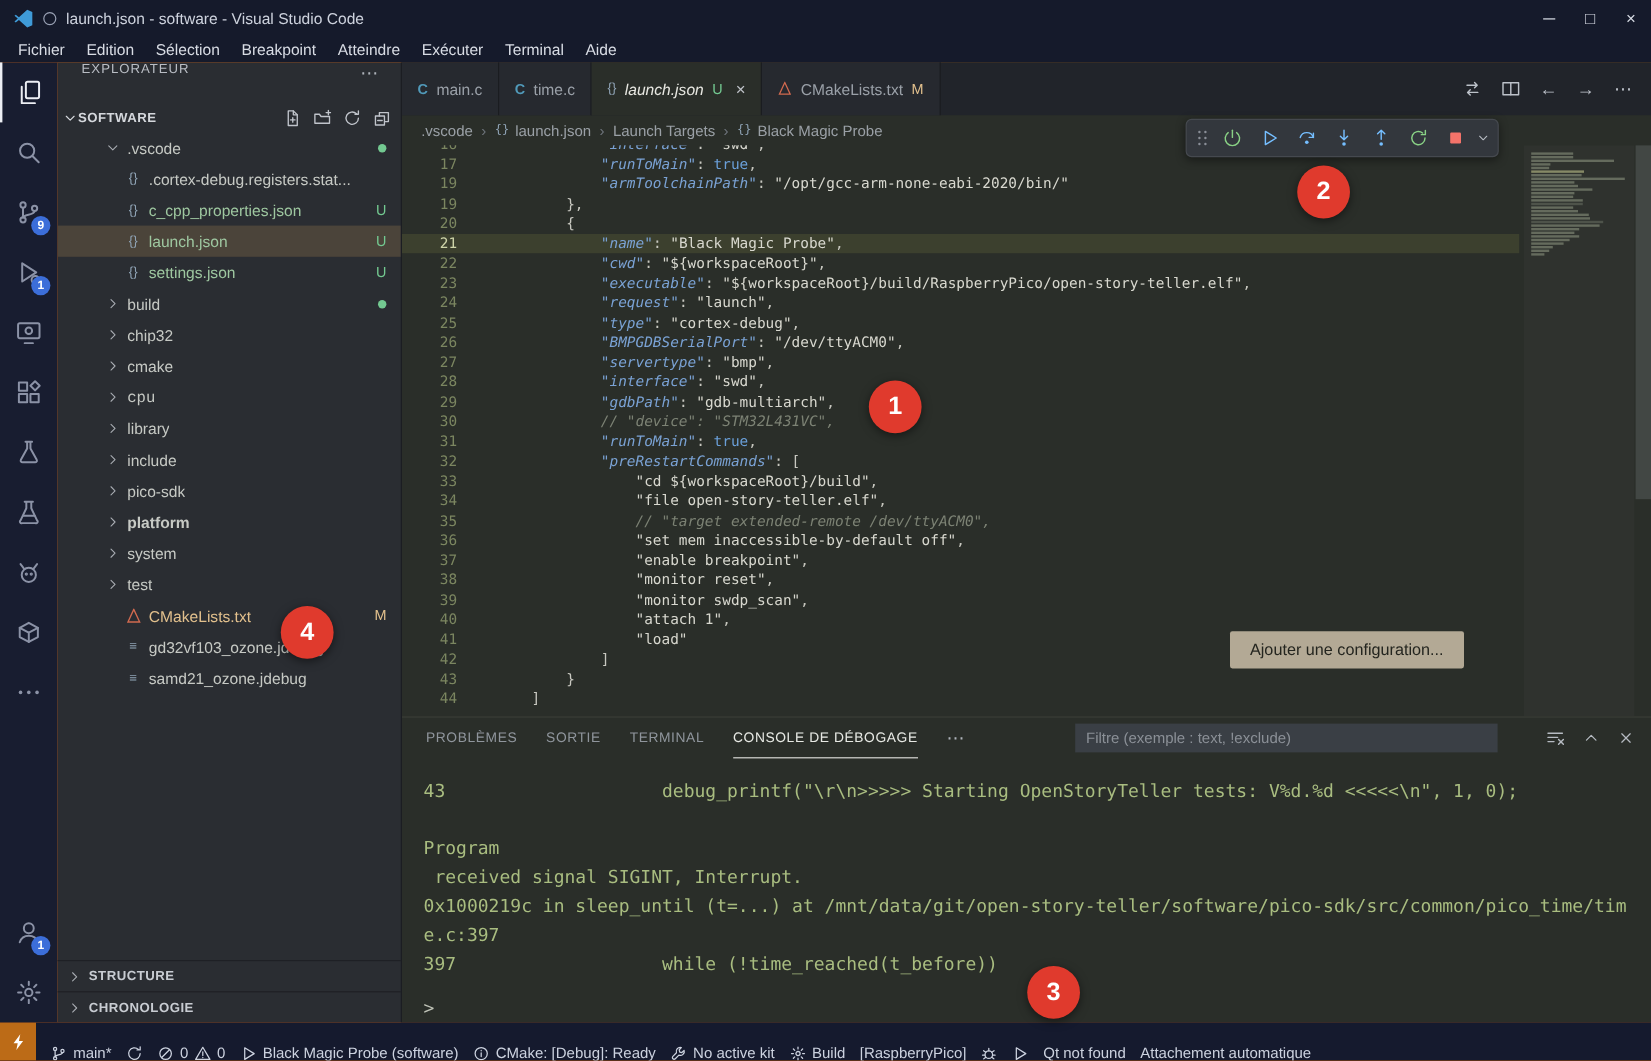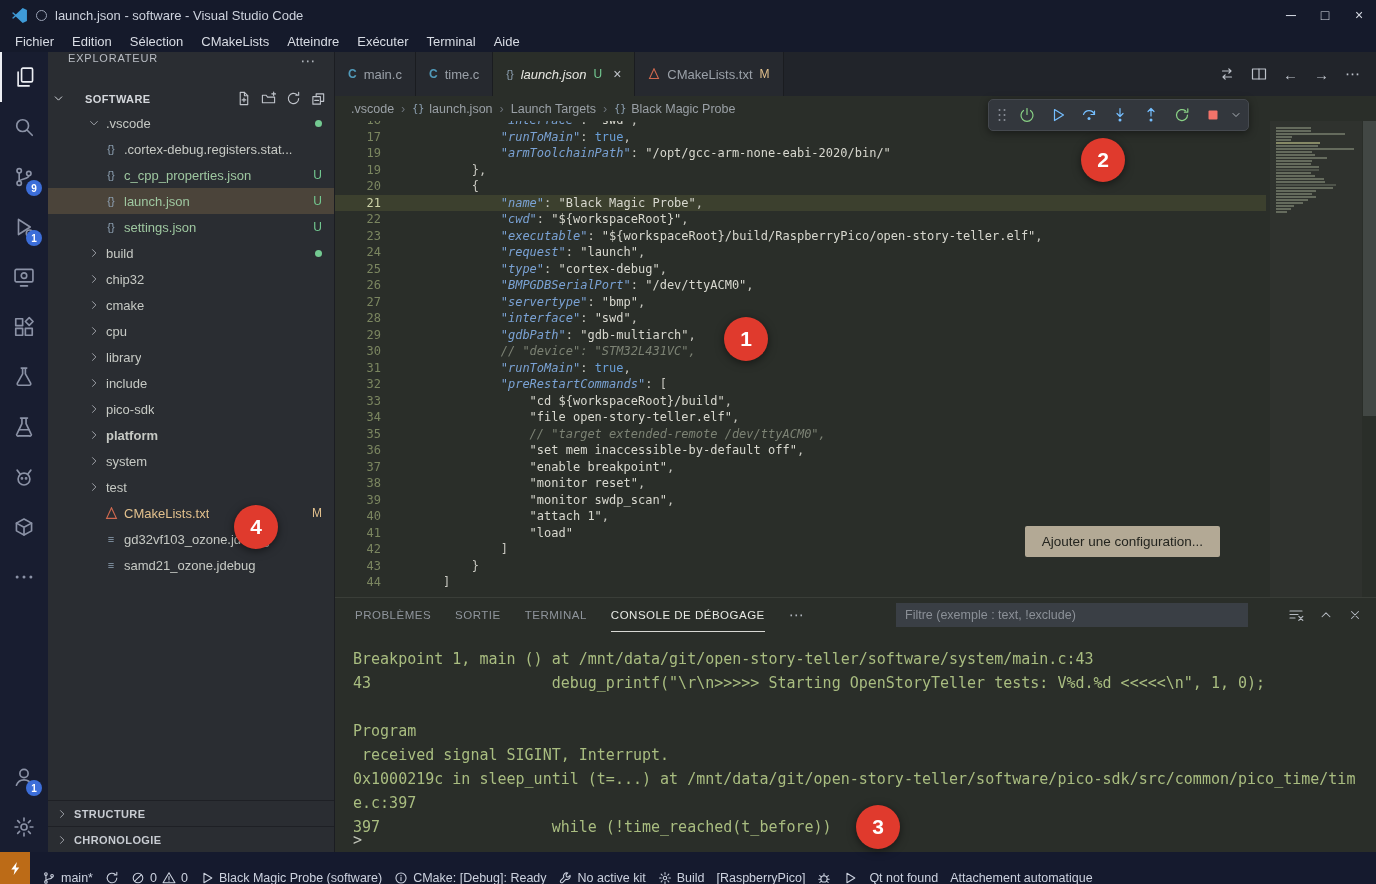--- a/index.html
+++ b/index.html
@@ -34,21 +34,21 @@
     background:#3c6ed9; color:#fff; font-size:10px; display:flex; align-items:center; justify-content:center;
     padding:0 3px; font-weight:bold; }
   .act-spacer { flex:1; }
 
   
   .sidebar { width:287px; background:#2a2d32; display:flex; flex-direction:column; border-right:1px solid #1b1d22; }
   .sb-head { height:35px; display:flex; align-items:flex-start; padding:0 18px 0 20px; color:#b9bdc4;
     font-size:11px; letter-spacing:.8px; flex:none; }
   .sb-head .more { margin-left:auto; font-size:15px; color:#aeb3ba; }
   .sb-section { height:23px; display:flex; align-items:center; padding:0 8px 0 4px; font-weight:bold;
-    font-size:11px; letter-spacing:.4px; color:#d4d7dc; flex:none;gap:20px; }
+    font-size:11px; letter-spacing:.4px; color:#d4d7dc; flex:none; }
   .sb-actions { margin-left:auto; display:flex; gap:10px; color:#c0c4cb; align-items:center; }
   .tree { flex:1; overflow:hidden; font-size:13px; color:#c6c9c4; }
   .trow { height:26px; display:flex; align-items:center; position:relative; }
   .trow.selected { background:#4b443a; color:#eceee9; }
   .trow .chev { width:16px; display:flex; justify-content:center; color:#a9adb3; flex:none; }
   .trow .ficon { width:18px; flex:none; display:flex; justify-content:center; font-size:11px; color:#8fa3b5; }
   .trow .flabel { margin-left:4px; white-space:nowrap; overflow:hidden; }
   .trow.u-file .flabel { color:#9ec7a0; }
   .trow.m-file .flabel { color:#e2c08d; }
   .trow .right { margin-left:auto; margin-right:12px; display:flex; align-items:center; gap:6px; }
@@ -160,21 +160,21 @@
       <span class="winbtn">─</span>
       <span class="winbtn">□</span>
       <span class="winbtn">×</span>
     </div>
   </div>
 
   <div class="menubar" id="menubar">
       <span class="menu-item">Fichier</span>
       <span class="menu-item">Edition</span>
       <span class="menu-item">Sélection</span>
-      <span class="menu-item">CMakeLists</span>
+      <span class="menu-item">Breakpoint</span>
       <span class="menu-item">Atteindre</span>
       <span class="menu-item">Exécuter</span>
       <span class="menu-item">Terminal</span>
       <span class="menu-item">Aide</span>
     </div>
 
   <div class="workbench">
     <div class="activitybar" id="activitybar">
         <div class="act-item active">
           <span class="icn">
@@ -394,21 +394,21 @@
           </div>
           <div class="trow" style="padding-left: 38px;">
             <span class="chev">
               <svg width="12" height="12" viewBox="0 0 16 16" fill="none" stroke="currentColor" stroke-width="1.2" stroke-linecap="round" stroke-linejoin="round">
                 <path d="M6 3.5L10.5 8 6 12.5"></path>
               </svg>
             </span>
             <span class="flabel">cmake</span>
             <span class="right"></span>
           </div>
-          <div class="trow" style="padding-left: 38px;">
+          <div class="trow" style="padding-left: 38px; font-family: Liberation Mono, monospace;">
             <span class="chev">
               <svg width="12" height="12" viewBox="0 0 16 16" fill="none" stroke="currentColor" stroke-width="1.2" stroke-linecap="round" stroke-linejoin="round">
                 <path d="M6 3.5L10.5 8 6 12.5"></path>
               </svg>
             </span>
             <span class="flabel">cpu</span>
             <span class="right"></span>
           </div>
           <div class="trow" style="padding-left: 38px;">
             <span class="chev">
@@ -657,21 +657,20 @@
                 </svg>
               </span>
               <span class="icn">
                 <svg width="14" height="14" viewBox="0 0 16 16" fill="none" stroke="currentColor" stroke-width="1.2" stroke-linecap="round" stroke-linejoin="round">
                   <path d="M4 4l8 8M12 4l-8 8"></path>
                 </svg>
               </span>
             </span>
           </div>
         <div class="console" id="console">
-            <div class="console-line">Breakpoint 1, main () at /mnt/data/git/open-story-teller/software/system/main.c:43</div>
             <div class="console-line">43                    debug_printf("\r\n&gt;&gt;&gt;&gt;&gt; Starting OpenStoryTeller tests: V%d.%d &lt;&lt;&lt;&lt;&lt;\n", 1, 0);</div>
             <div class="console-line"></div>
             <div class="console-line">Program</div>
             <div class="console-line"> received signal SIGINT, Interrupt.</div>
             <div class="console-line">0x1000219c in sleep_until (t=...) at /mnt/data/git/open-story-teller/software/pico-sdk/src/common/pico_time/time.c:397</div>
             <div class="console-line">397                   while (!time_reached(t_before))</div>
           </div>
         <span class="prompt">&gt;</span>
       </div>
     </div>

